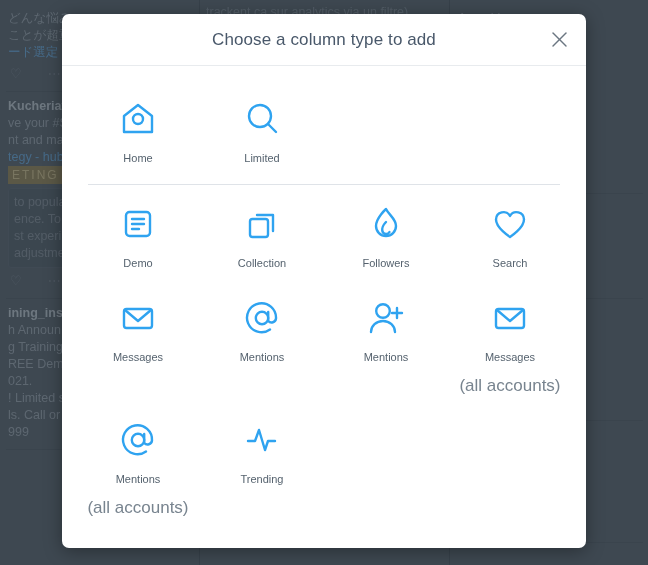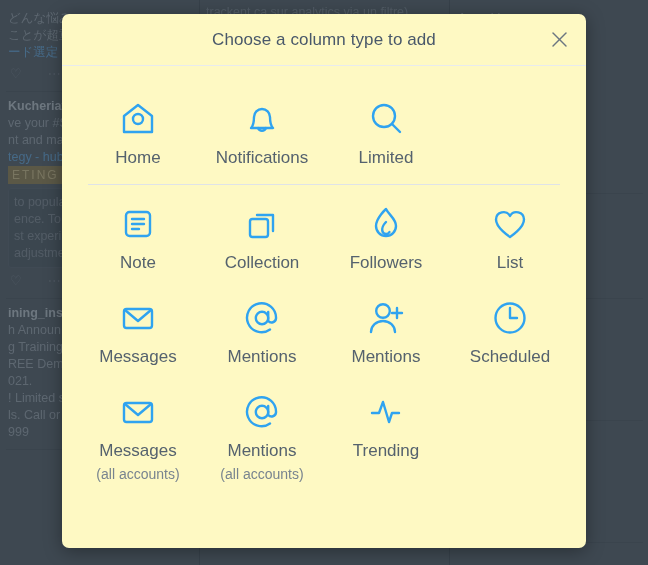--- a/index.html
+++ b/index.html
@@ -89,21 +89,21 @@
     background: rgba(52, 62, 71, 0.55);
   }
 
   
   .modal {
     position: absolute;
     left: 62px;
     top: 14px;
     width: 524px;
     height: 534px;
-    background: #fef9c3;
+    background: #ffffff;
     border-radius: 7px;
     box-shadow: 0 3px 18px rgba(0,0,0,0.35);
     overflow: hidden;
     display: flex;
     flex-direction: column;
   }
 
   .modal-header {
     position: relative;
     height: 52px;
@@ -171,29 +171,29 @@
     display: flex;
     align-items: center;
     justify-content: center;
     color: #2fa3f0;
   }
 
   .option-icon svg { display: block; }
 
   .option-label {
     margin-top: 10px;
-    font-size: 17px;
+    font-size: 11px;
     color: #55626e;
     line-height: 16px;
     text-align: center;
   }
 
   .option-sublabel {
-    margin-top: 8px;
-    font-size: 14px;
+    margin-top: 14px;
+    font-size: 17px;
     color: #78848f;
     line-height: 14px;
   }
 </style>
 </head>
 <body>
 
 <div id="app">
 
   <div class="bg-layer">
@@ -318,29 +318,20 @@
           <span class="option-icon">
             <svg width="40" height="40" viewBox="0 0 40 40" fill="none" stroke="currentColor" stroke-width="2.4" stroke-linejoin="round" stroke-linecap="round">
               <path d="M6 17 L20 6 L34 17 L34 33 L6 33 Z"></path>
               <circle cx="20" cy="20" r="5"></circle>
             </svg>
           </span>
           <span class="option-label">Home</span>
         </div>
 
 
-        <div class="column-option">
-          <span class="option-icon">
-            <svg width="40" height="40" viewBox="0 0 40 40" fill="none" stroke="currentColor" stroke-width="2.4" stroke-linejoin="round" stroke-linecap="round">
-              <path d="M9 29 C9 29 12 26 12 18 A8 8 0 0 1 28 18 C28 26 31 29 31 29 Z"></path>
-              <path d="M16 29 A4.3 4.3 0 0 0 24 29"></path>
-            </svg>
-          </span>
-          <span class="option-label">Notifications</span>
-        </div>
 
         <div class="column-option">
           <span class="option-icon">
             <svg width="40" height="40" viewBox="0 0 40 40" fill="none" stroke="currentColor" stroke-width="2.4" stroke-linecap="round">
               <circle cx="18" cy="17" r="11"></circle>
               <line x1="26" y1="25" x2="34" y2="33"></line>
             </svg>
           </span>
           <span class="option-label">Limited</span>
         </div>
@@ -352,21 +343,21 @@
 
         <div class="column-option">
           <span class="option-icon">
             <svg width="40" height="40" viewBox="0 0 40 40" fill="none" stroke="currentColor" stroke-width="2.4" stroke-linejoin="round" stroke-linecap="round">
               <rect x="8" y="8" width="24" height="24" rx="3.5"></rect>
               <line x1="14" y1="15" x2="26" y2="15"></line>
               <line x1="14" y1="20" x2="26" y2="20"></line>
               <line x1="14" y1="25" x2="21" y2="25"></line>
             </svg>
           </span>
-          <span class="option-label">Note</span>
+          <span class="option-label">Demo</span>
         </div>
 
         <div class="column-option">
           <span class="option-icon">
             <svg width="40" height="40" viewBox="0 0 40 40" fill="none" stroke="currentColor" stroke-width="2.4" stroke-linejoin="round" stroke-linecap="round">
               <path d="M15 11 L31 11 L31 27"></path>
               <rect x="8" y="15" width="18" height="18" rx="2.5"></rect>
             </svg>
           </span>
           <span class="option-label">Collection</span>
@@ -381,21 +372,21 @@
           </span>
           <span class="option-label">Followers</span>
         </div>
 
         <div class="column-option">
           <span class="option-icon">
             <svg width="40" height="40" viewBox="0 0 40 40" fill="none" stroke="currentColor" stroke-width="2.4" stroke-linejoin="round" stroke-linecap="round">
               <path d="M20 33 C20 33 6 24 6 15.5 A7.5 7.5 0 0 1 20 12 A7.5 7.5 0 0 1 34 15.5 C34 24 20 33 20 33 Z"></path>
             </svg>
           </span>
-          <span class="option-label">List</span>
+          <span class="option-label">Search</span>
         </div>
 
         <div class="column-option">
           <span class="option-icon">
             <svg width="40" height="40" viewBox="0 0 40 40" fill="none" stroke="currentColor" stroke-width="2.4" stroke-linejoin="round" stroke-linecap="round">
               <rect x="6" y="11" width="28" height="19" rx="2.5"></rect>
               <path d="M7 12 L20 23 L33 12"></path>
             </svg>
           </span>
           <span class="option-label">Messages</span>
@@ -416,29 +407,20 @@
             <svg width="40" height="40" viewBox="0 0 40 40" fill="none" stroke="currentColor" stroke-width="2.4" stroke-linejoin="round" stroke-linecap="round">
               <circle cx="17" cy="13" r="6.8"></circle>
               <path d="M5 34 A12 11 0 0 1 29 34"></path>
               <line x1="31" y1="10" x2="31" y2="20"></line>
               <line x1="26" y1="15" x2="36" y2="15"></line>
             </svg>
           </span>
           <span class="option-label">Mentions</span>
         </div>
 
-        <div class="column-option">
-          <span class="option-icon">
-            <svg width="40" height="40" viewBox="0 0 40 40" fill="none" stroke="currentColor" stroke-width="2.4" stroke-linejoin="round" stroke-linecap="round">
-              <circle cx="20" cy="20" r="14.5"></circle>
-              <path d="M20 10 L20 20 L27 20"></path>
-            </svg>
-          </span>
-          <span class="option-label">Scheduled</span>
-        </div>
 
         <div class="column-option">
           <span class="option-icon">
             <svg width="40" height="40" viewBox="0 0 40 40" fill="none" stroke="currentColor" stroke-width="2.4" stroke-linejoin="round" stroke-linecap="round">
               <rect x="6" y="11" width="28" height="19" rx="2.5"></rect>
               <path d="M7 12 L20 23 L33 12"></path>
             </svg>
           </span>
           <span class="option-label">Messages</span>
           <span class="option-sublabel">(all accounts)</span>

